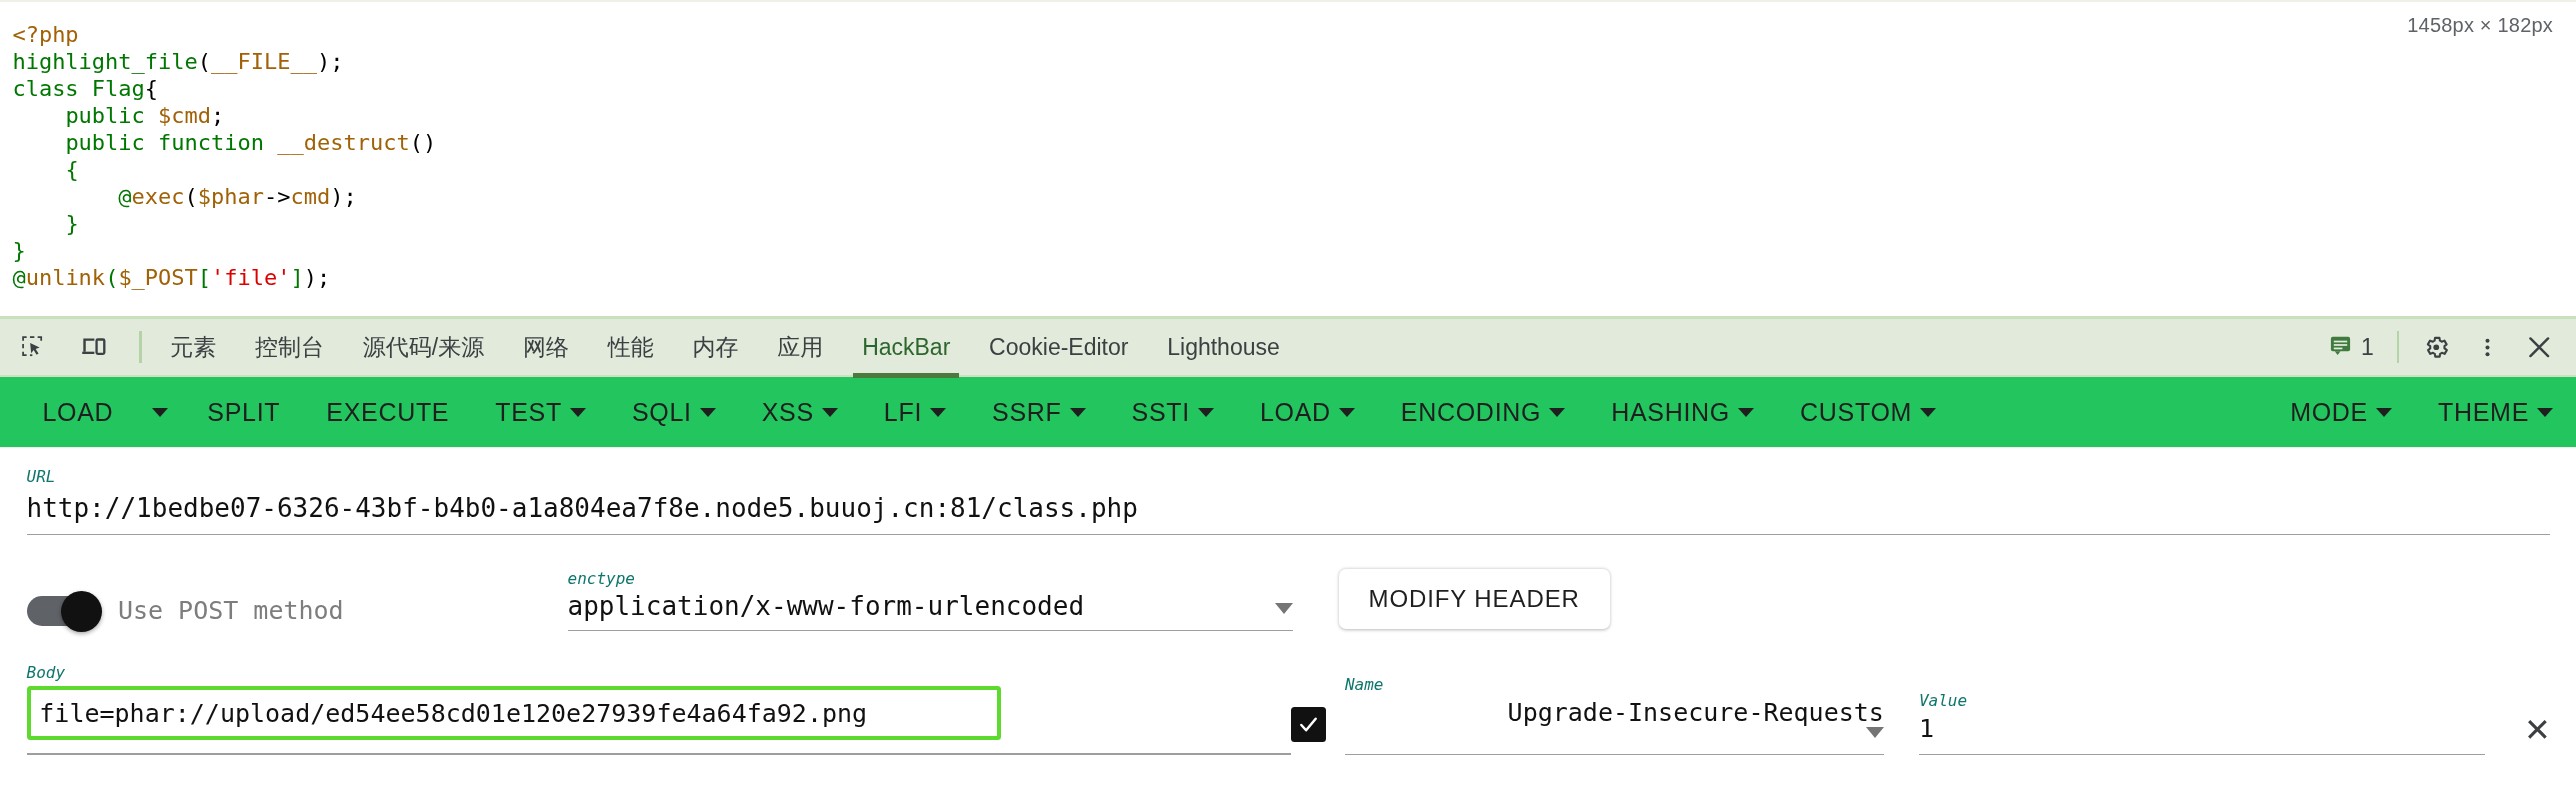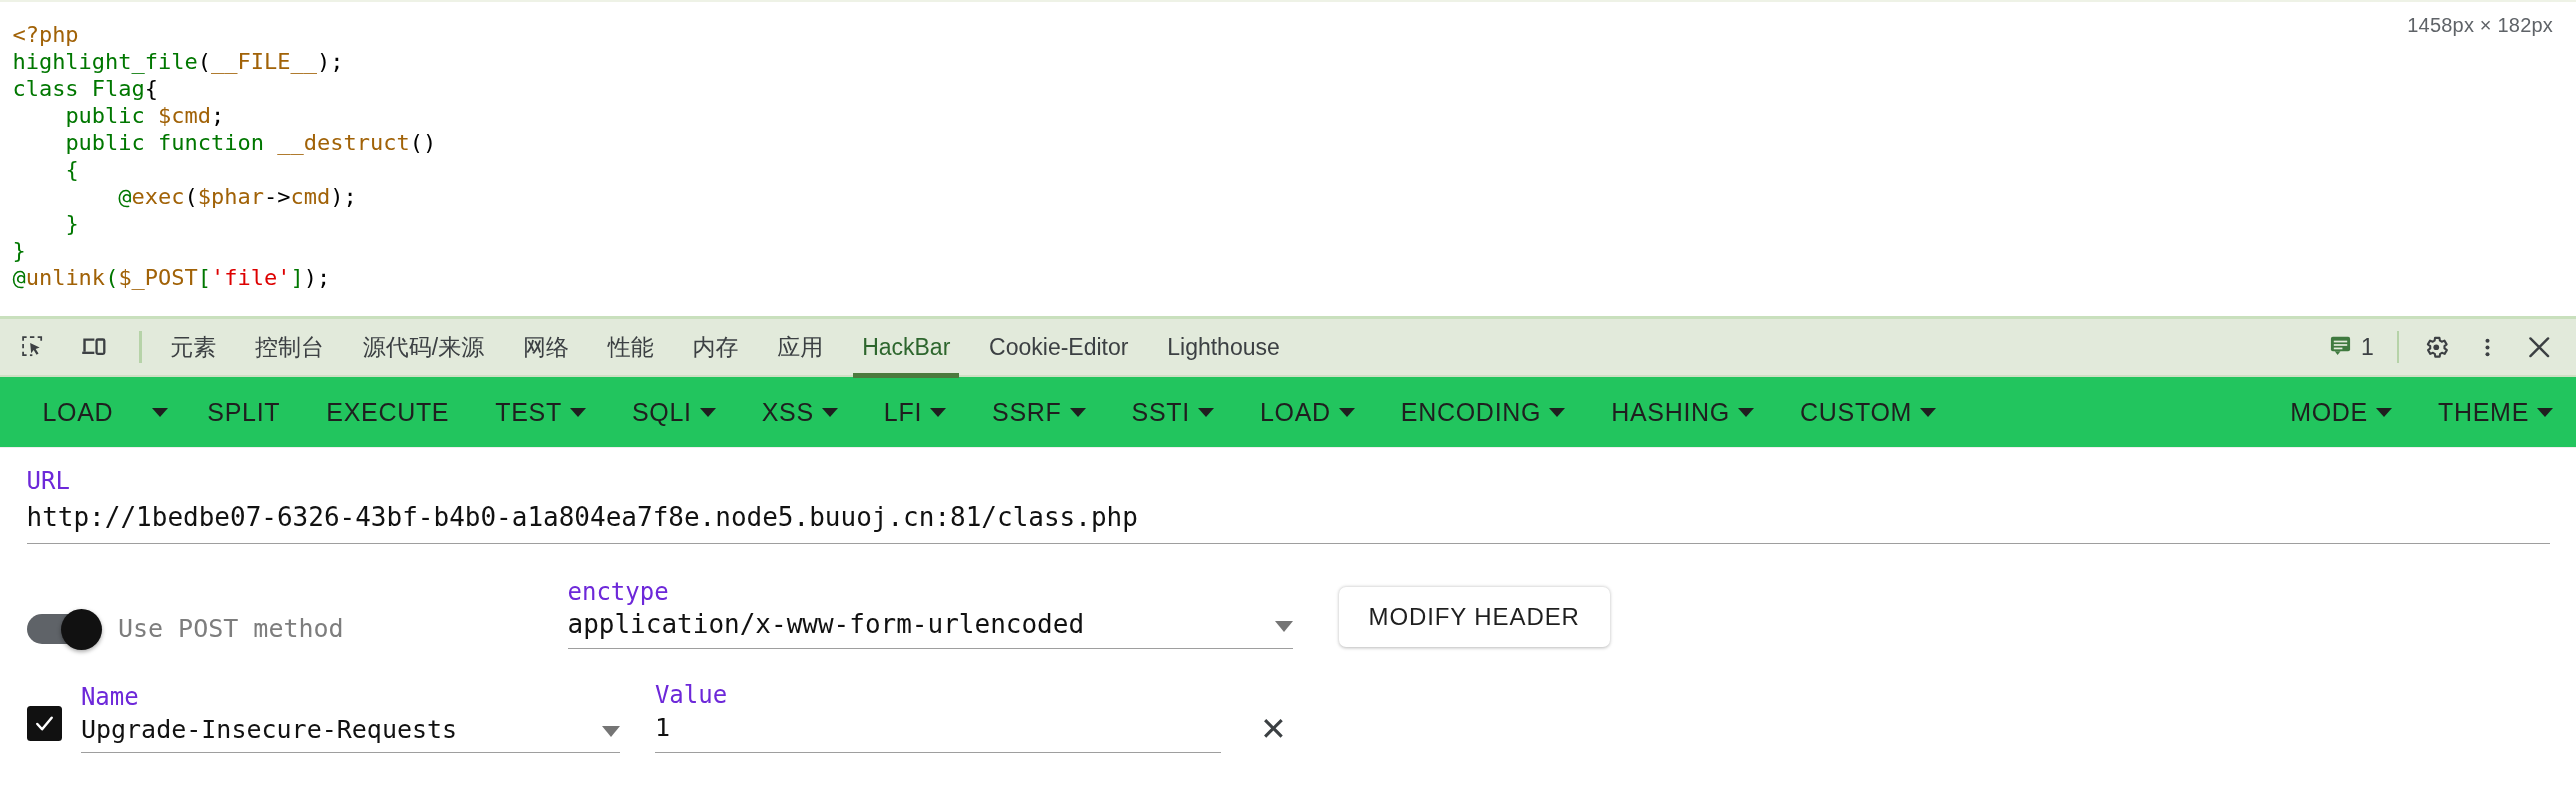--- a/index.html
+++ b/index.html
@@ -154,24 +154,25 @@
     display: flex; align-items: center;
     cursor: pointer;
   }
   .hb-spacer { flex: 1 1 auto; }
 
   
   .hb-body {
     padding: 0 26.5px;
   }
   .field-label {
-    font-size: 24px;
-    color: #6d28d9;
+    font-size: 16px;
+    color: #0f766e;
     font-family: "DejaVu Sans Mono", "Liberation Mono", monospace;
     margin-bottom: 3.5px;
+    font-style: italic;
   }
   .url-row { margin-top: 19.4px; }
   .url-input {
     width: 100%;
     border: none;
     border-bottom: 1.8px solid #9e9e9e;
     outline: none;
     background: transparent;
     font-family: "DejaVu Sans Mono", "Liberation Mono", monospace;
     font-size: 26px;
@@ -303,20 +304,21 @@
   }
   .checkbox svg { display: block; }
 
   .name-group { width: 539px; }
   .value-group { width: 566px; margin-left: 35px; }
 
   .name-select {
     display: flex; align-items: flex-end;
     border-bottom: 1.8px solid #9e9e9e;
     padding-bottom: 8.8px;
+    flex-direction: column;
   }
   .name-value {
     flex: 1 1 auto;
     font-family: "DejaVu Sans Mono", "Liberation Mono", monospace;
     font-size: 25px;
     color: #111111;
     white-space: nowrap;
   }
   .value-input {
     width: 100%;
@@ -535,20 +537,25 @@
           <div class="select-caret"></div>
         </div>
       </div>
 
       <div class="modify-header-wrap">
         <button class="modify-header-btn">MODIFY HEADER</button>
       </div>
     </div>
 
     <div class="bottom-row">
+      <div class="body-group">
+        <div class="field-label">Body</div>
+        <input class="body-input" type="text" value="file=phar://upload/ed54ee58cd01e120e27939fe4a64fa92.png" style="">
+        <div class="body-underline"></div>
+      </div>
 
       <div class="header-pair">
         <div class="checkbox">
           <svg width="23" height="23" viewBox="0 0 24 24">
             <path d="M4.5 12.5l5 5.5 10-12" stroke="#ffffff" stroke-width="2.6" fill="none" stroke-linecap="round" stroke-linejoin="round"></path>
           </svg>
         </div>
 
         <div class="name-group">
           <div class="field-label">Name</div>

